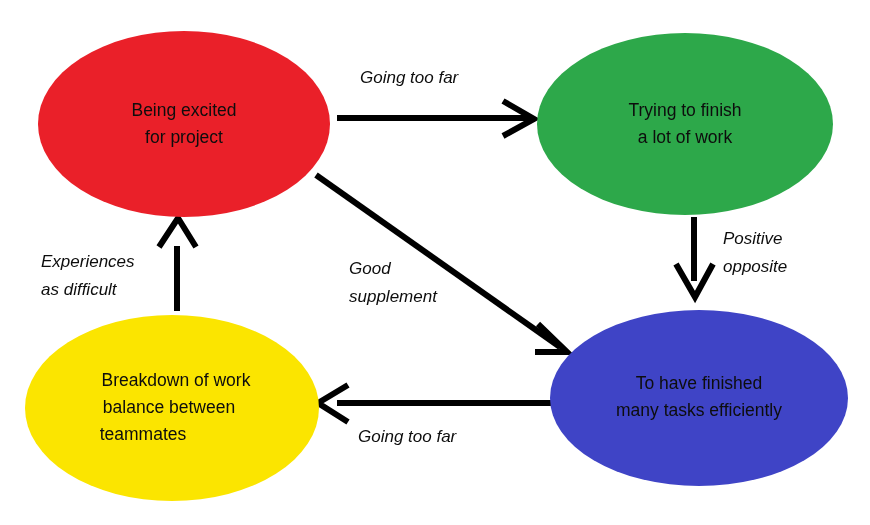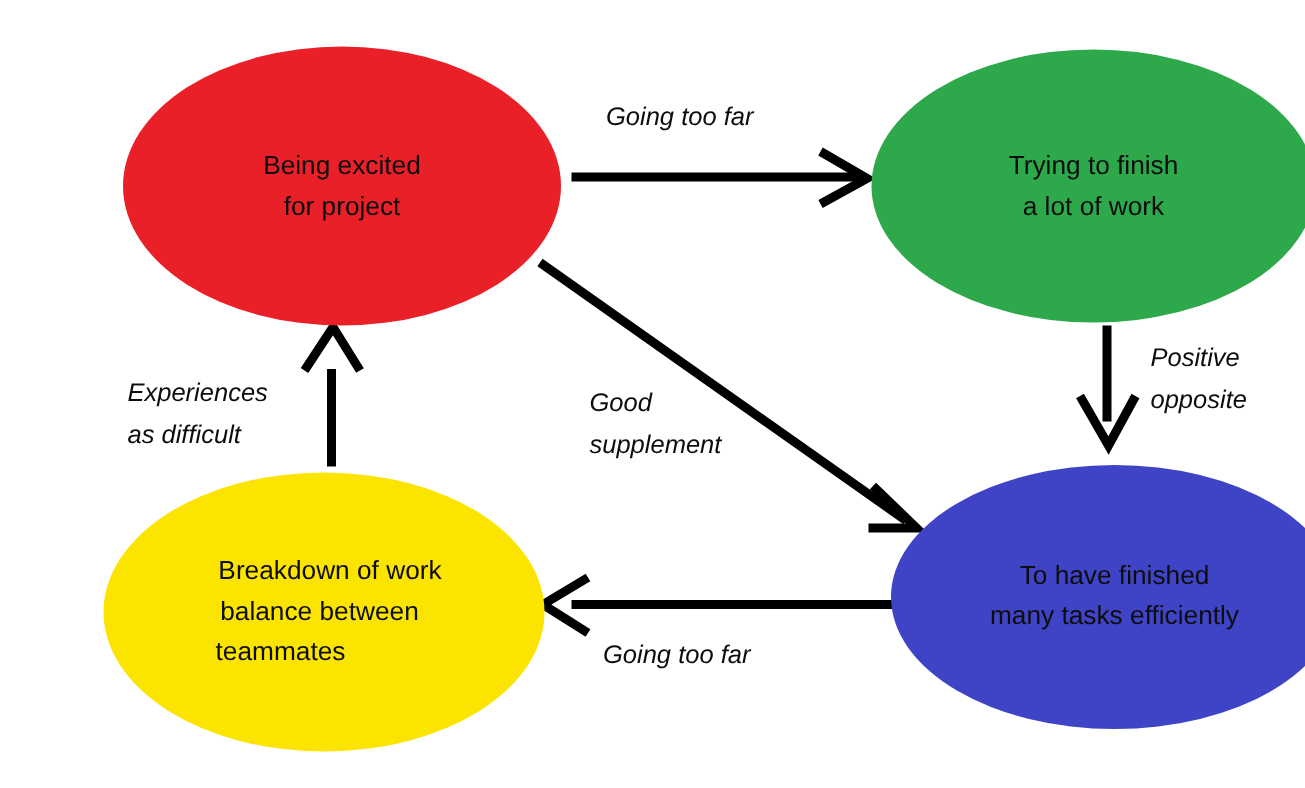--- a/index.html
+++ b/index.html
@@ -12,21 +12,20 @@
     width: 870px;
     height: 525px;
     overflow: hidden;
     font-family: "Liberation Sans", sans-serif;
   }
   #diagram-root {
     position: relative;
     width: 744px;
     height: 525px;
     background: #ffffff;
-    padding-left: 44px;
   }
   svg#diagram-canvas {
     display: block;
     width: 870px;
     height: 525px;
   }
   .node-label {
     font-family: "Liberation Sans", sans-serif;
     font-size: 17.5px;
     fill: #0d0d0d;

